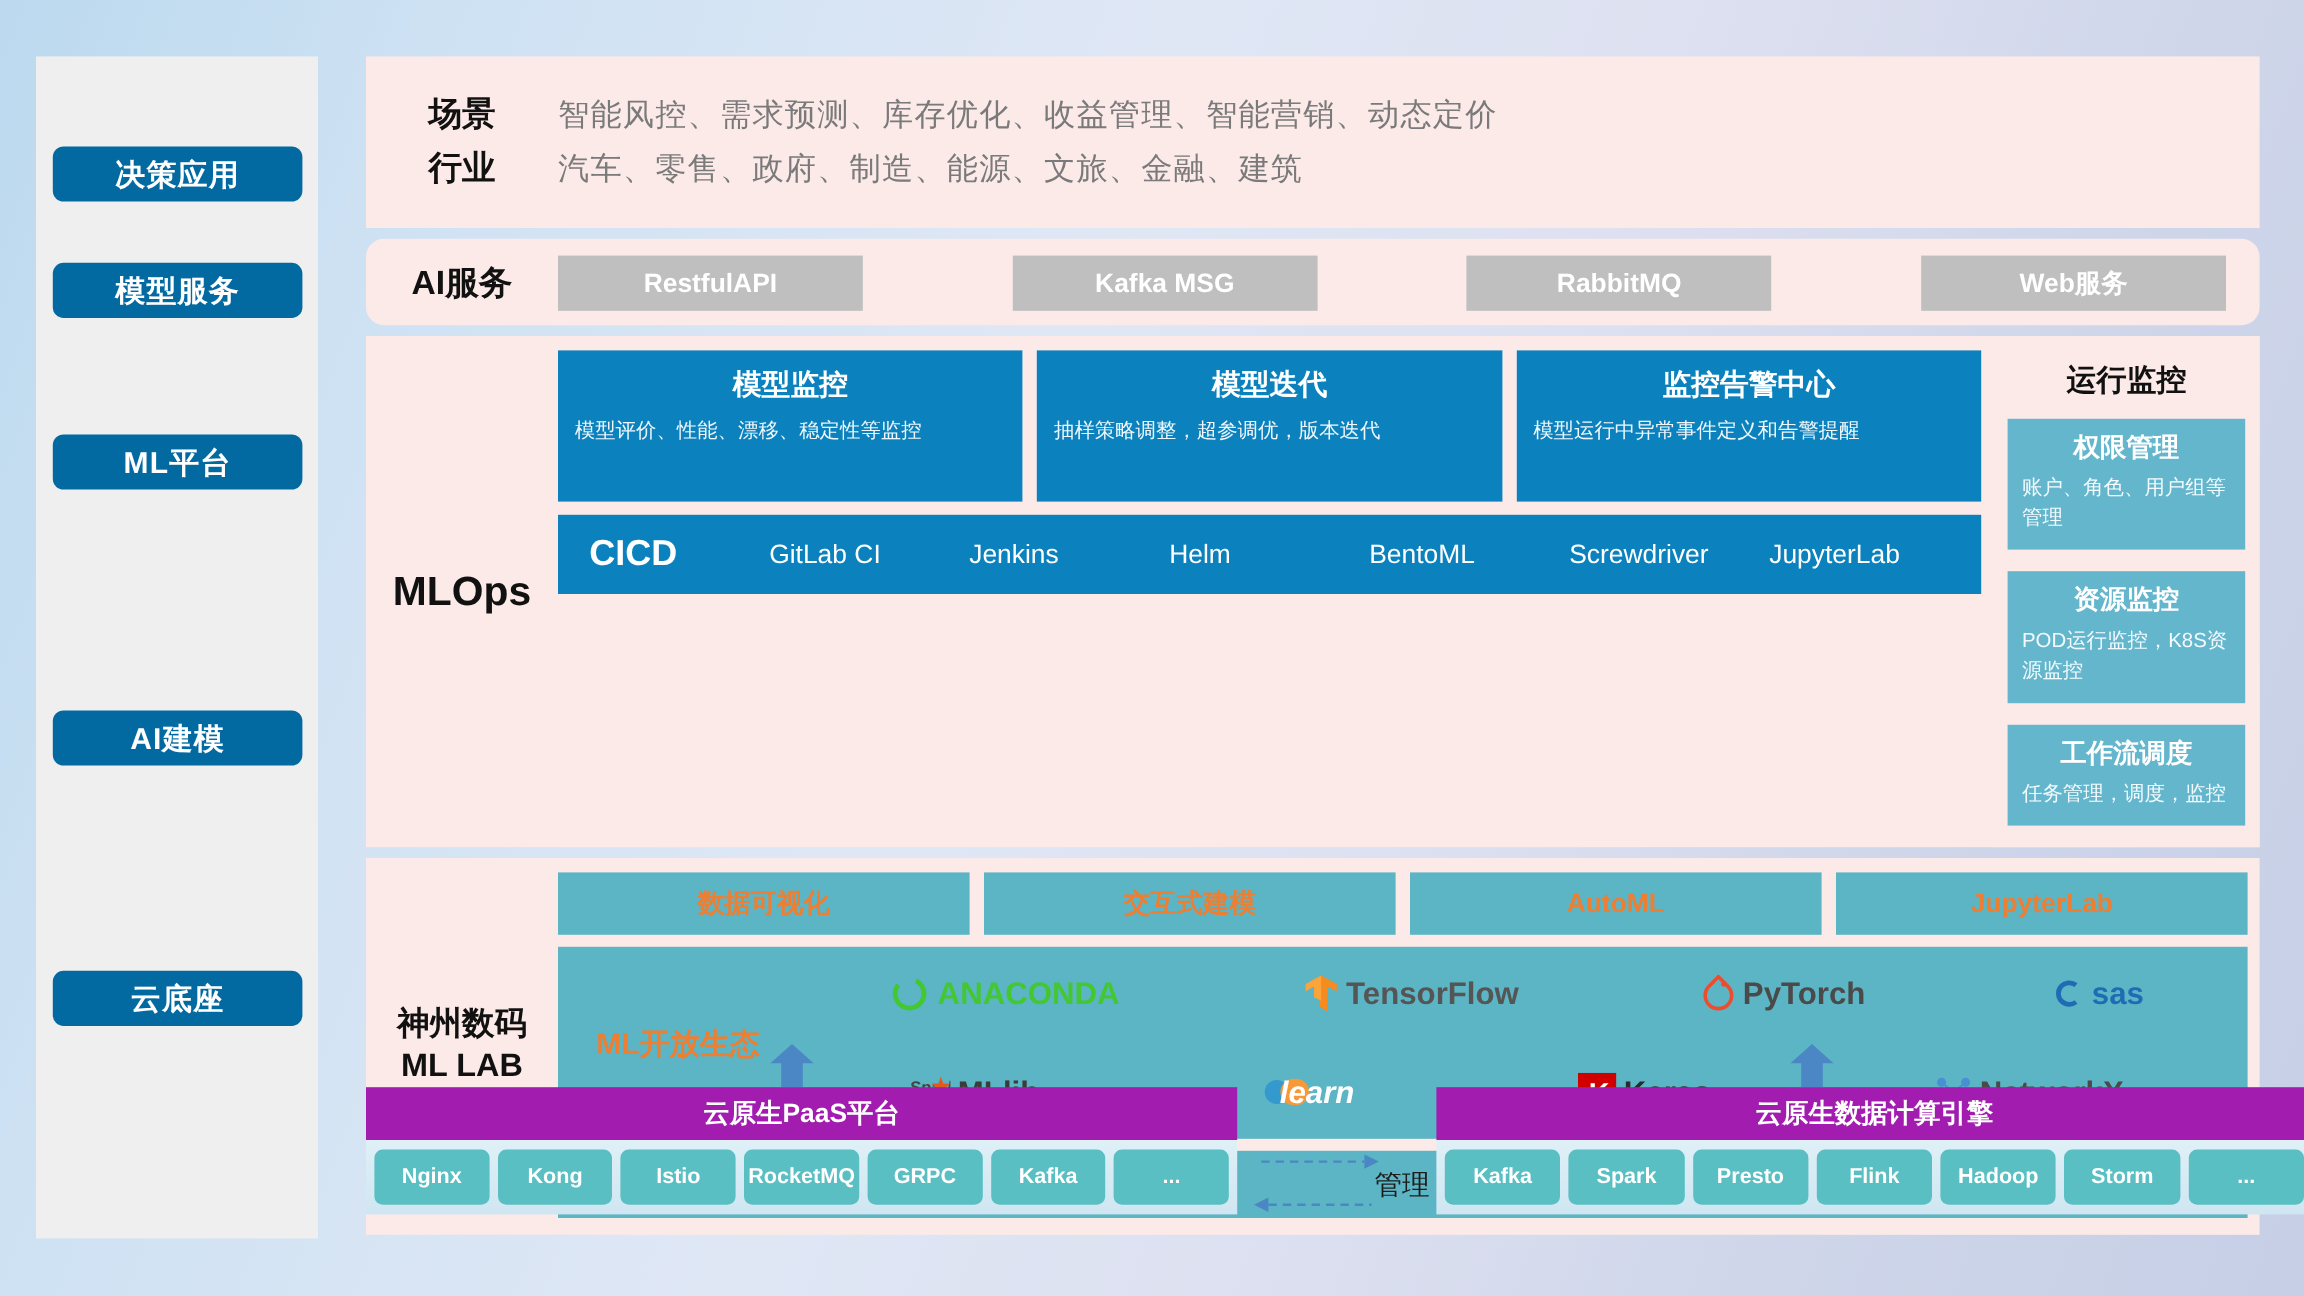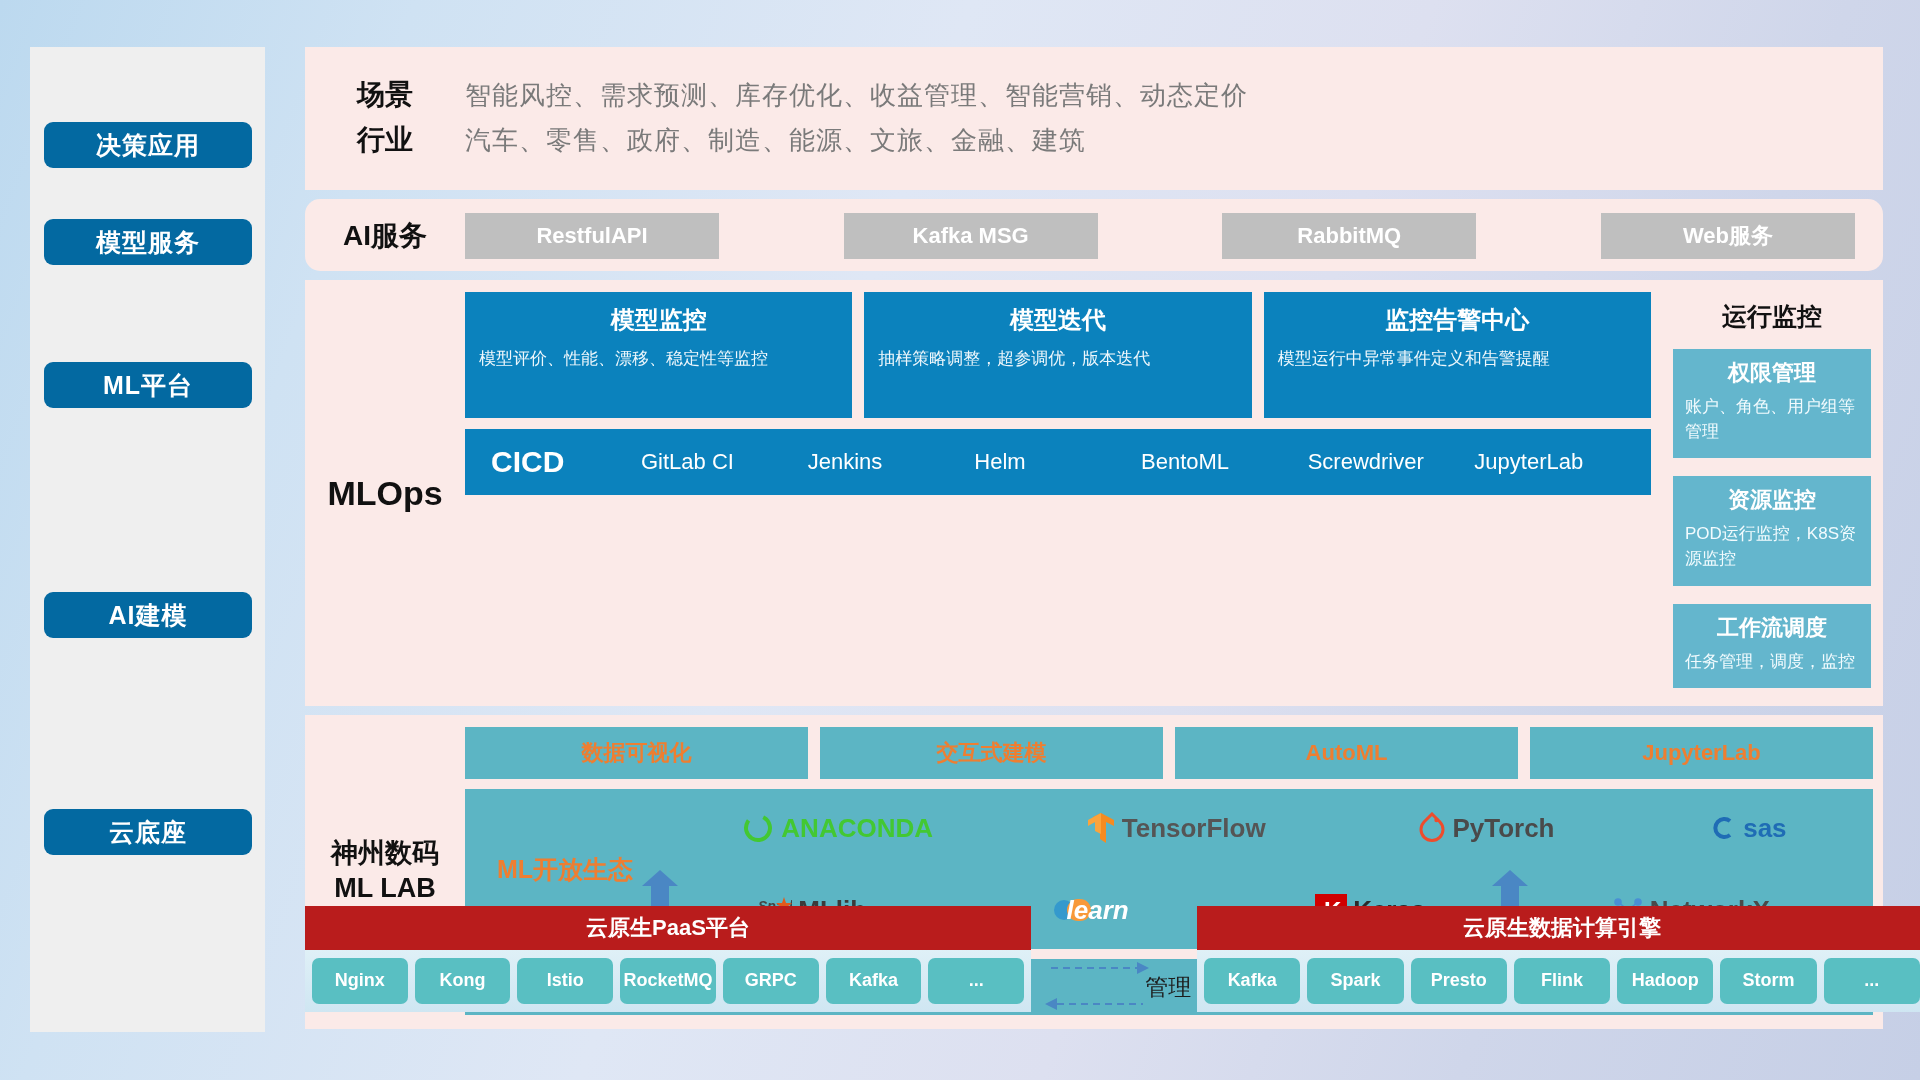--- a/index.html
+++ b/index.html
@@ -117,21 +117,21 @@
   .ds-label{ width:200px; flex:none; text-align:center; color:#ee7e31; font-size:25px; font-weight:bold;}
   .ds-items{ flex:1; display:flex; }
   .ds-item{ flex:1; text-align:center; font-size:23px; color:#1d1d1d;}
 
   
   #bottom{ position:absolute; left:305px; top:870px; width:1578px; height:165px; }
   .cloud-block{ position:absolute; top:36px; }
   #cloud-left{ left:0; width:726px; }
   #cloud-right{ left:848px; width:730px;margin-left:44px; }
   .cloud-head{
-    height:44px; background:#b91c1c; color:#fff; font-size:22px;
+    height:44px; background:#a21caf; color:#fff; font-size:22px;
     display:flex; align-items:center; justify-content:center; font-weight:bold;
   }
   .cloud-body{
     background:linear-gradient(180deg,#dff0f7,#cfe6f2);
     padding:8px 7px; display:flex; gap:7px;
   }
   .cloud-chip{
     flex:1; height:46px; border-radius:7px; background:#59bfc2; color:#fff;
     display:flex; align-items:center; justify-content:center; text-align:center;
     font-size:18px; font-weight:bold; line-height:1.1; padding:0 2px;

